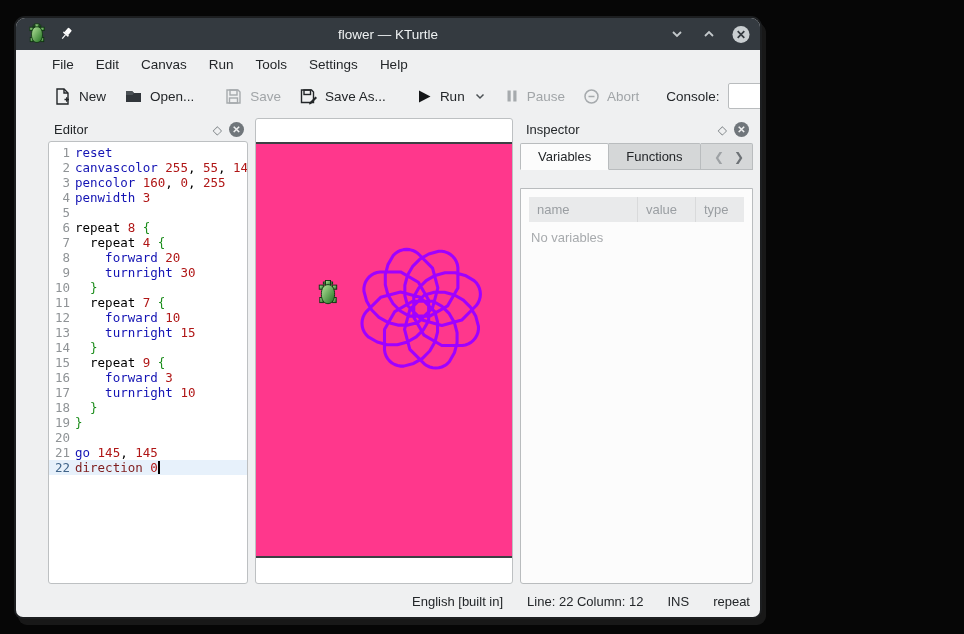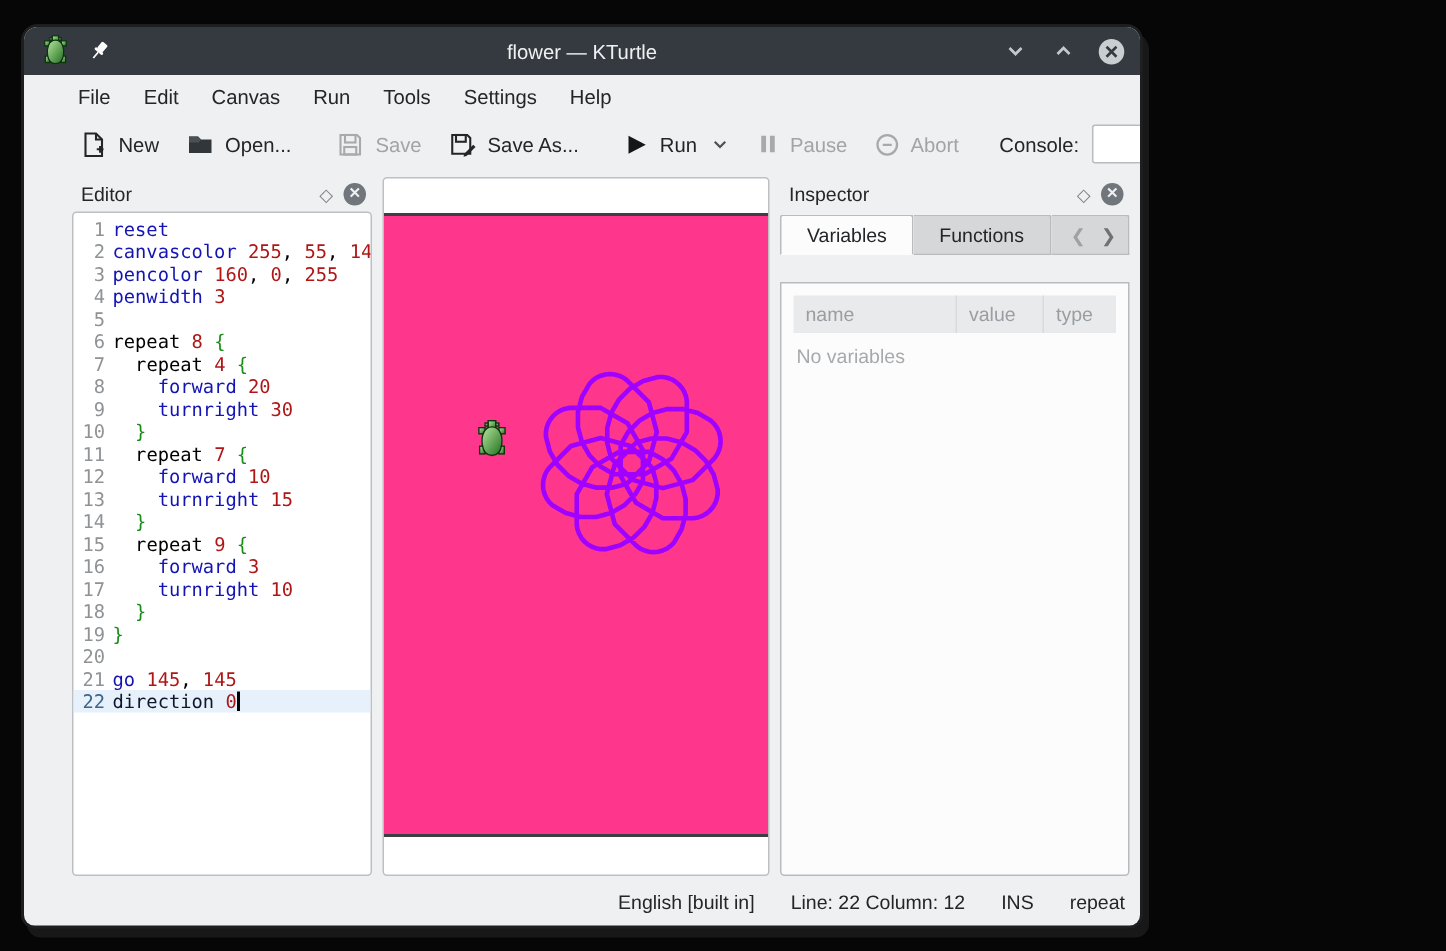--- a/index.html
+++ b/index.html
@@ -243,21 +243,21 @@
           <div class="code-row"><span class="ln">12</span><span class="src"><span style="color: rgb(0, 0, 0);">    </span><span style="color: rgb(20, 20, 180);">forward</span><span style="color: rgb(0, 0, 0);"> </span><span style="color: rgb(176, 22, 22);">10</span></span></div>
           <div class="code-row"><span class="ln">13</span><span class="src"><span style="color: rgb(0, 0, 0);">    </span><span style="color: rgb(20, 20, 180);">turnright</span><span style="color: rgb(0, 0, 0);"> </span><span style="color: rgb(176, 22, 22);">15</span></span></div>
           <div class="code-row"><span class="ln">14</span><span class="src"><span style="color: rgb(0, 0, 0);">  </span><span style="color: rgb(26, 140, 26);">}</span></span></div>
           <div class="code-row"><span class="ln">15</span><span class="src"><span style="color: rgb(0, 0, 0);">  </span><span style="color: rgb(0, 0, 0);">repeat</span><span style="color: rgb(0, 0, 0);"> </span><span style="color: rgb(176, 22, 22);">9</span><span style="color: rgb(0, 0, 0);"> </span><span style="color: rgb(26, 140, 26);">{</span></span></div>
           <div class="code-row"><span class="ln">16</span><span class="src"><span style="color: rgb(0, 0, 0);">    </span><span style="color: rgb(20, 20, 180);">forward</span><span style="color: rgb(0, 0, 0);"> </span><span style="color: rgb(176, 22, 22);">3</span></span></div>
           <div class="code-row"><span class="ln">17</span><span class="src"><span style="color: rgb(0, 0, 0);">    </span><span style="color: rgb(20, 20, 180);">turnright</span><span style="color: rgb(0, 0, 0);"> </span><span style="color: rgb(176, 22, 22);">10</span></span></div>
           <div class="code-row"><span class="ln">18</span><span class="src"><span style="color: rgb(0, 0, 0);">  </span><span style="color: rgb(26, 140, 26);">}</span></span></div>
           <div class="code-row"><span class="ln">19</span><span class="src"><span style="color: rgb(26, 140, 26);">}</span></span></div>
           <div class="code-row"><span class="ln">20</span><span class="src"></span></div>
           <div class="code-row"><span class="ln">21</span><span class="src"><span style="color: rgb(20, 20, 180);">go</span><span style="color: rgb(0, 0, 0);"> </span><span style="color: rgb(176, 22, 22);">145</span><span style="color: rgb(0, 0, 0);">,</span><span style="color: rgb(0, 0, 0);"> </span><span style="color: rgb(176, 22, 22);">145</span></span></div>
-          <div class="code-row current"><span class="ln">22</span><span class="src"><span style="color: #0f172a;">direction</span><span style="color: rgb(0, 0, 0);"> </span><span style="color: rgb(176, 22, 22);">0</span><span class="caret"></span></span></div>
+          <div class="code-row current"><span class="ln">22</span><span class="src"><span style="color: #7f1d1d;">direction</span><span style="color: rgb(0, 0, 0);"> </span><span style="color: rgb(176, 22, 22);">0</span><span class="caret"></span></span></div>
         </div>
     </div>
 
     <div class="dock canvas-dock">
       <div class="panel-frame canvas-wrap">
         <svg id="kt-canvas" class="kt-canvas" viewBox="0 0 400 400" preserveAspectRatio="none">
           <defs>
             <linearGradient id="tg2" x1="0" y1="0" x2="1" y2="1">
               <stop offset="0" stop-color="#b8e69e"></stop>
                 <stop offset="1" stop-color="#1e6f1e"></stop>

